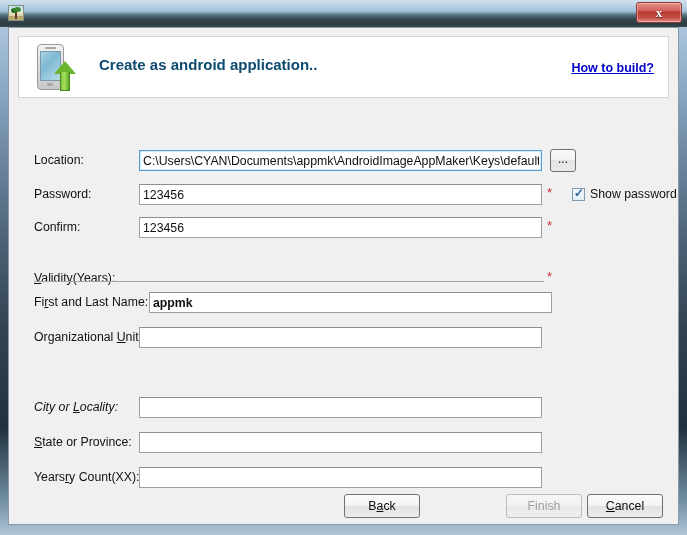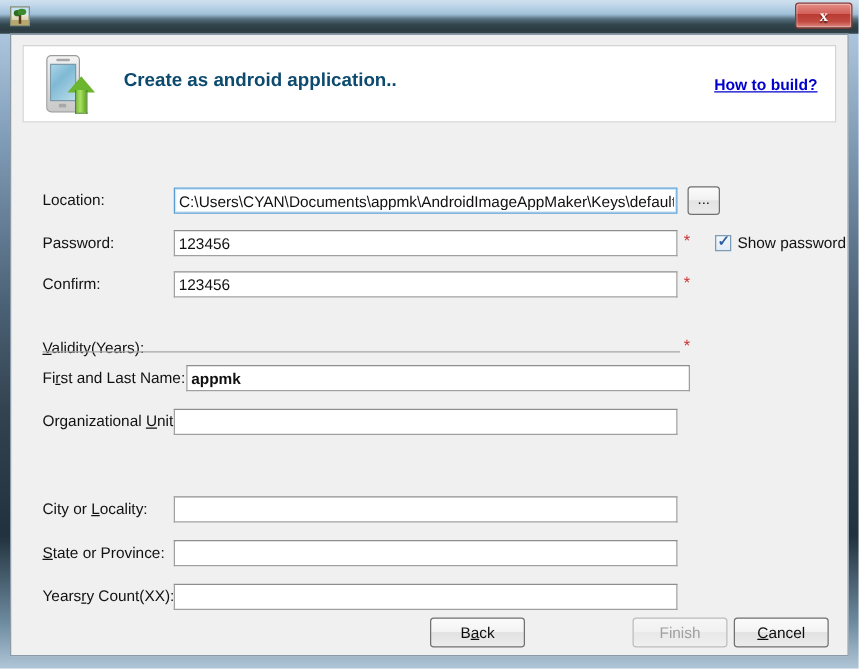--- a/index.html
+++ b/index.html
@@ -410,21 +410,21 @@
       <input class="field" type="text" style="left: 140px; top: 0px; width: 403px; font-weight: bold;" value="appmk">
     </div>
 
     <div class="row" style="left:0; top:299px; width:100%;">
       <span class="lbl" style="left:25px;"><span>Organizational </span><u>U</u><span>nit:</span></span>
       <input class="field" type="text" style="left: 130px; top: 0px; width: 403px;" value="">
     </div>
 
 
     <div class="row" style="left:0; top:369px; width:100%;">
-      <span class="lbl" style="left:25px;"><span>City or </span><u>L</u><span>ocality:</span></span>
+      <span class="lbl" style="left:25px;font-style:italic;"><span>City or </span><u>L</u><span>ocality:</span></span>
       <input class="field" type="text" style="left: 130px; top: 0px; width: 403px;" value="">
     </div>
 
     <div class="row" style="left:0; top:404px; width:100%;">
       <span class="lbl" style="left:25px;"><u>S</u><span>tate or Province:</span></span>
       <input class="field" type="text" style="left: 130px; top: 0px; width: 403px;" value="">
     </div>
 
     <div class="row" style="left:0; top:439px; width:100%;">
       <span class="lbl" style="left:25px;"><span>Years</span><u>r</u><span>y Count(XX):</span></span>

